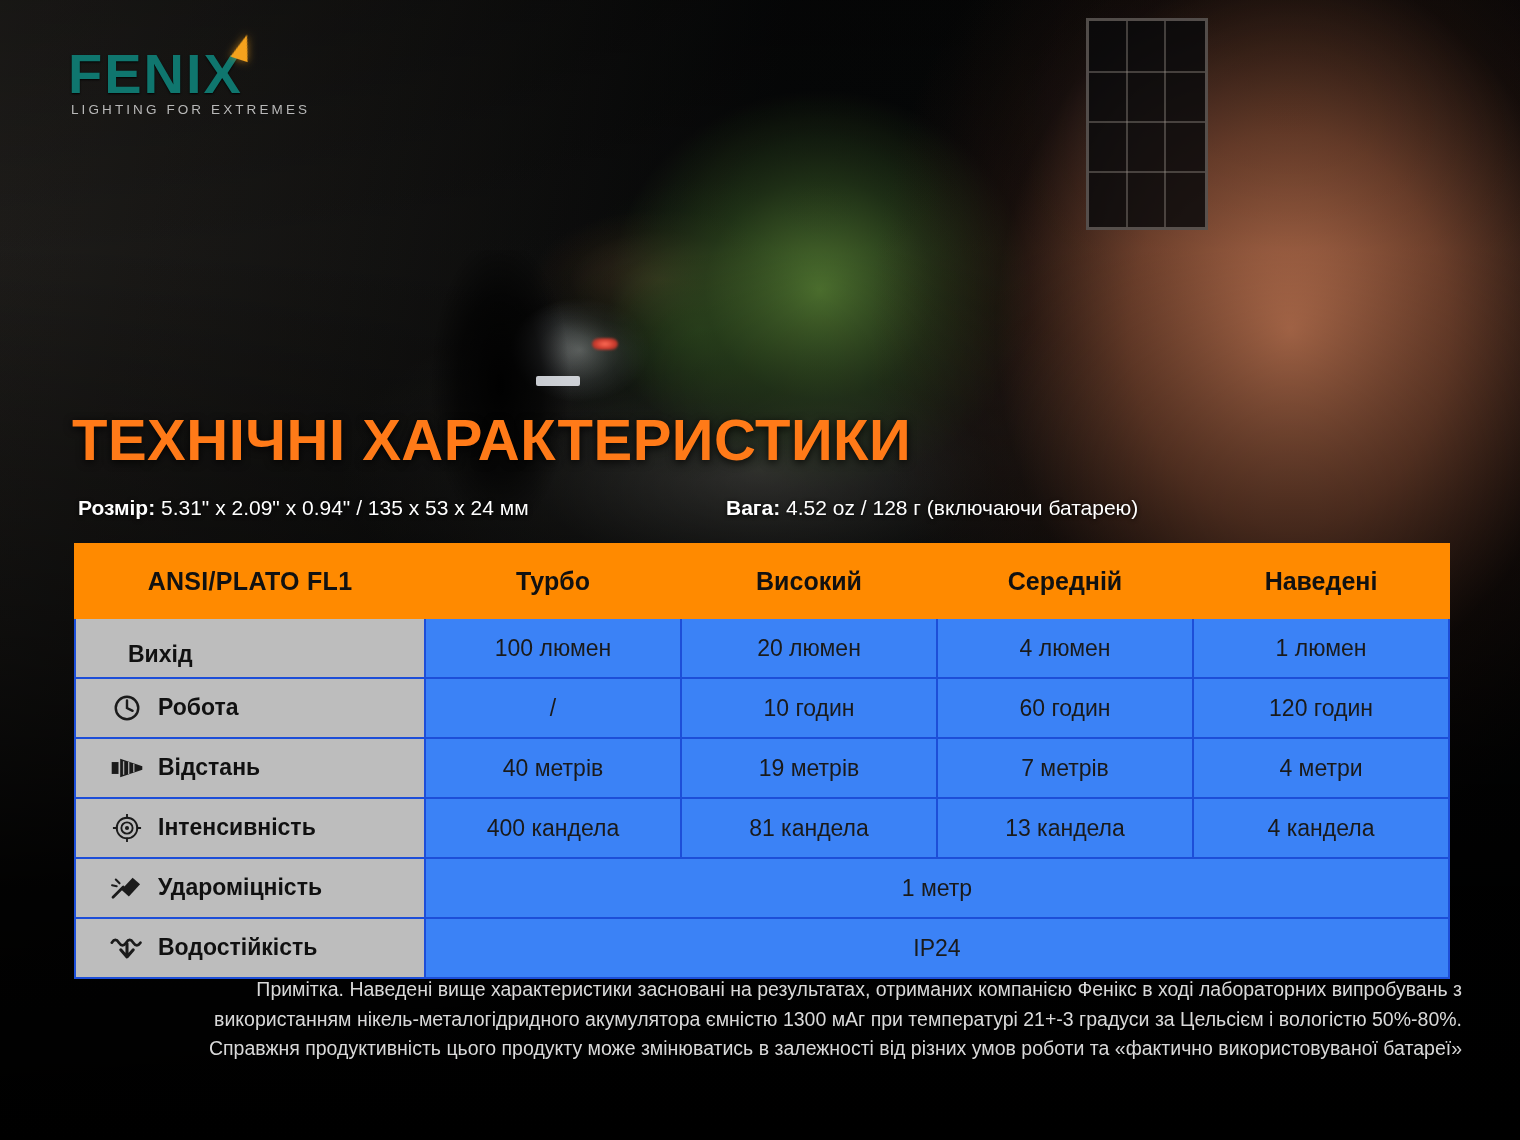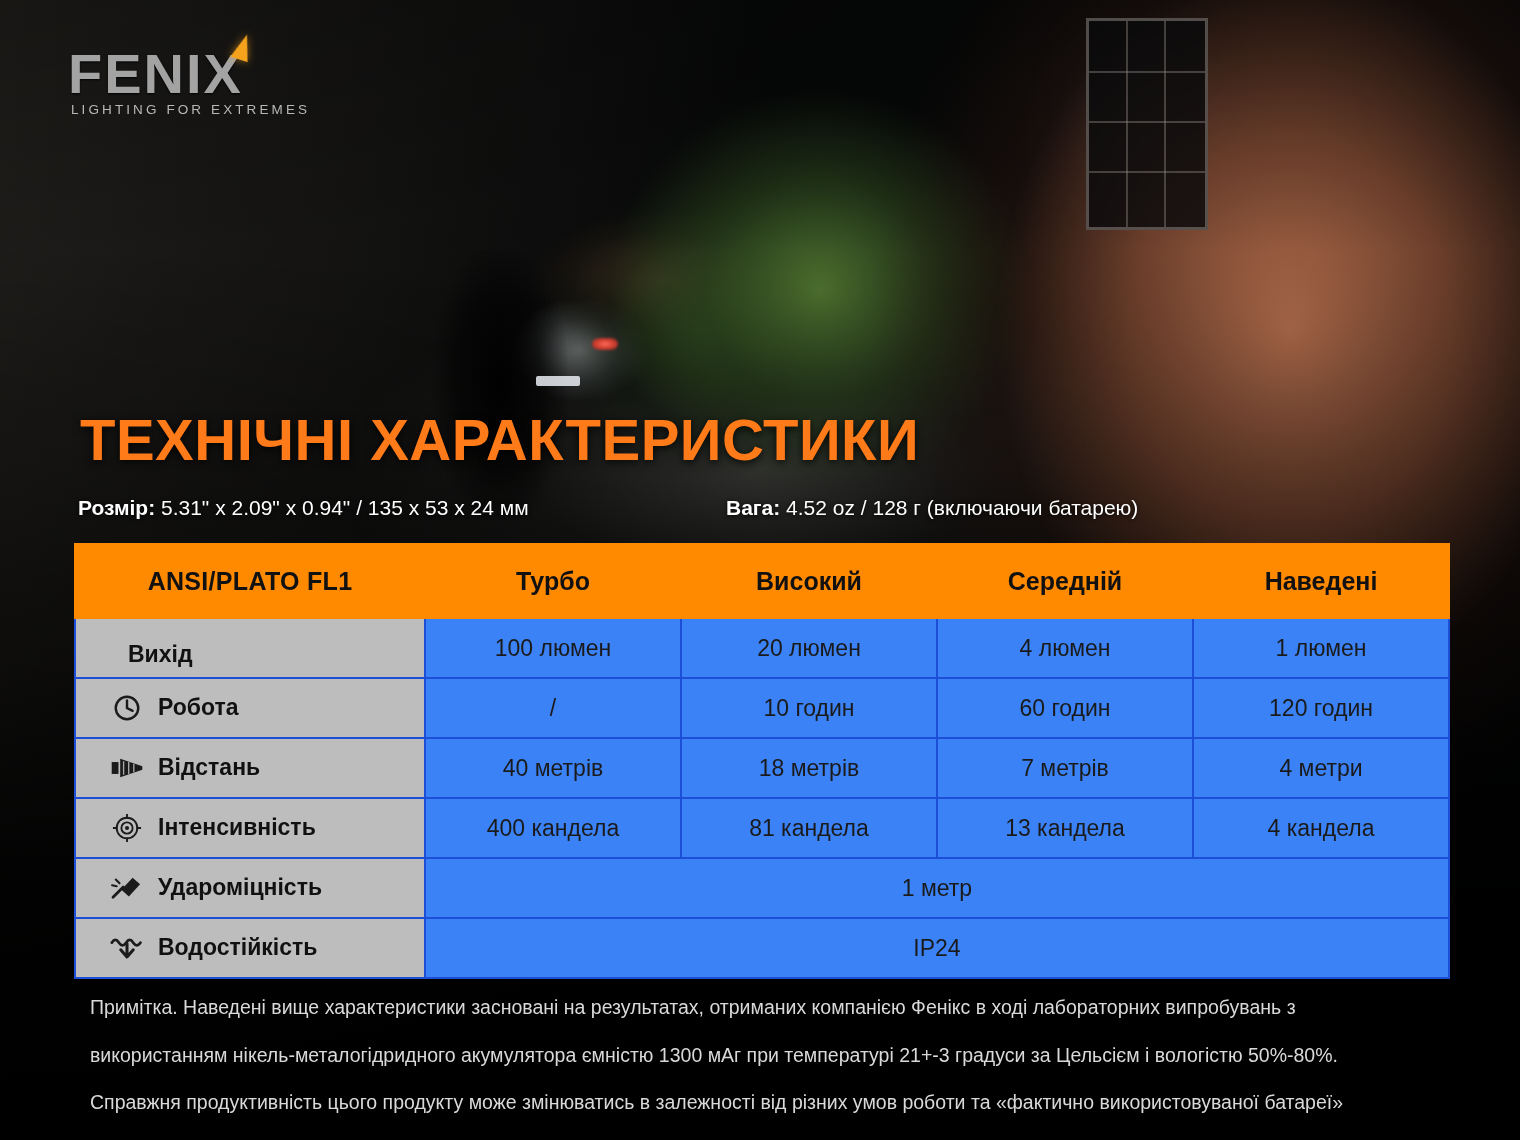--- a/index.html
+++ b/index.html
@@ -89,21 +89,21 @@
     left: 68px; top: 46px;
     width: 300px;
     color: #d6d6d6;
     user-select: none;
   }
   .logo .word {
     font-size: 56px;
     font-weight: bold;
     letter-spacing: 2px;
     line-height: 1;
-    color: #a3a3a3;
+    color: #0f766e;
     text-shadow: 0 1px 2px rgba(0,0,0,0.9);
   }
   .logo .tag {
     font-size: 13.5px;
     letter-spacing: 3.1px;
     color: #b8b8b8;
     padding-left: 3px;
   }
   .logo .spark {
     position: absolute;
@@ -112,21 +112,21 @@
     border-left: 9px solid transparent;
     border-right: 9px solid transparent;
     border-bottom: 26px solid #f5a21d;
     transform: rotate(18deg);
     filter: drop-shadow(0 0 4px rgba(245,162,29,0.6));
   }
 
   
   .headline {
     position: absolute;
-    left: 80px; top: 406px;
+    left: 72px; top: 406px;
     font-size: 58px;
     font-weight: bold;
     color: #ff7a18;
     letter-spacing: 0.5px;
     white-space: nowrap;
     text-shadow: 0 2px 8px rgba(0,0,0,0.85);
   }
 
   
   .meta-row {
@@ -204,21 +204,21 @@
 
   
   .note {
     position: absolute;
     left: 72px; top: 975px;
     width: 1390px;
     color: #d9d9d9;
     font-size: 19.5px;
     line-height: 1.52;
   }
-  .note p { margin: 18px; }
+  .note p { margin: 0; text-align: right; }
 </style>
 </head>
 <body>
 
 <div class="page">
 
   <div class="photo"></div>
   <div class="window-grid">
     <i class="v" style="left:37px"></i>
     <i class="v" style="left:75px"></i>
@@ -302,21 +302,21 @@
                 <svg width="34" height="24" viewBox="0 0 40 26">
                   <path d="M2 6 h8 v14 h-8 z" fill="#1b1b1b"></path>
                   <path d="M12 2 L38 11 L38 15 L12 24 Z" fill="#1b1b1b"></path>
                   <path d="M16 5 L16 21 M22 6 L22 20 M28 8 L28 18" stroke="#a8a8a8" stroke-width="1.6"></path>
                 </svg>
               </span>
               <span class="txt">Відстань</span>
             </div>
           </td>
           <td>40 метрів</td>
-          <td>18 метрів</td>
+          <td>19 метрів</td>
           <td>7 метрів</td>
           <td>4 метри</td>
         </tr>
         <tr>
           <td class="rowlabel with-icon">
             <div class="lbl-wrap">
               <span class="ico">
                 <svg width="30" height="30" viewBox="0 0 32 32">
                   <circle cx="16" cy="16" r="11" fill="none" stroke="#1b1b1b" stroke-width="2"></circle>
                   <circle cx="16" cy="16" r="6" fill="none" stroke="#1b1b1b" stroke-width="2"></circle>

